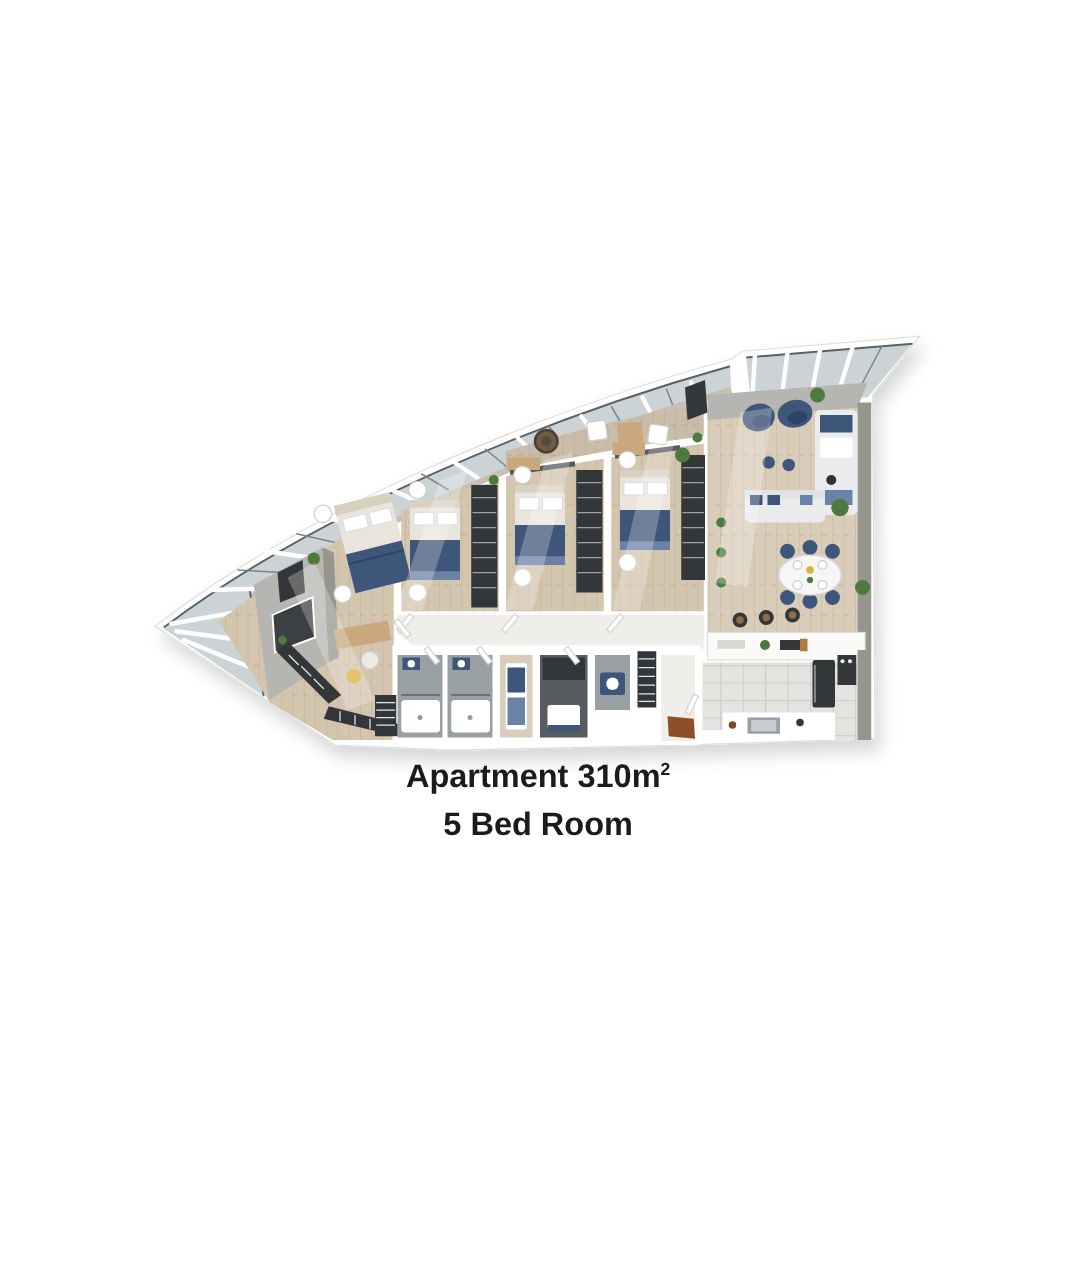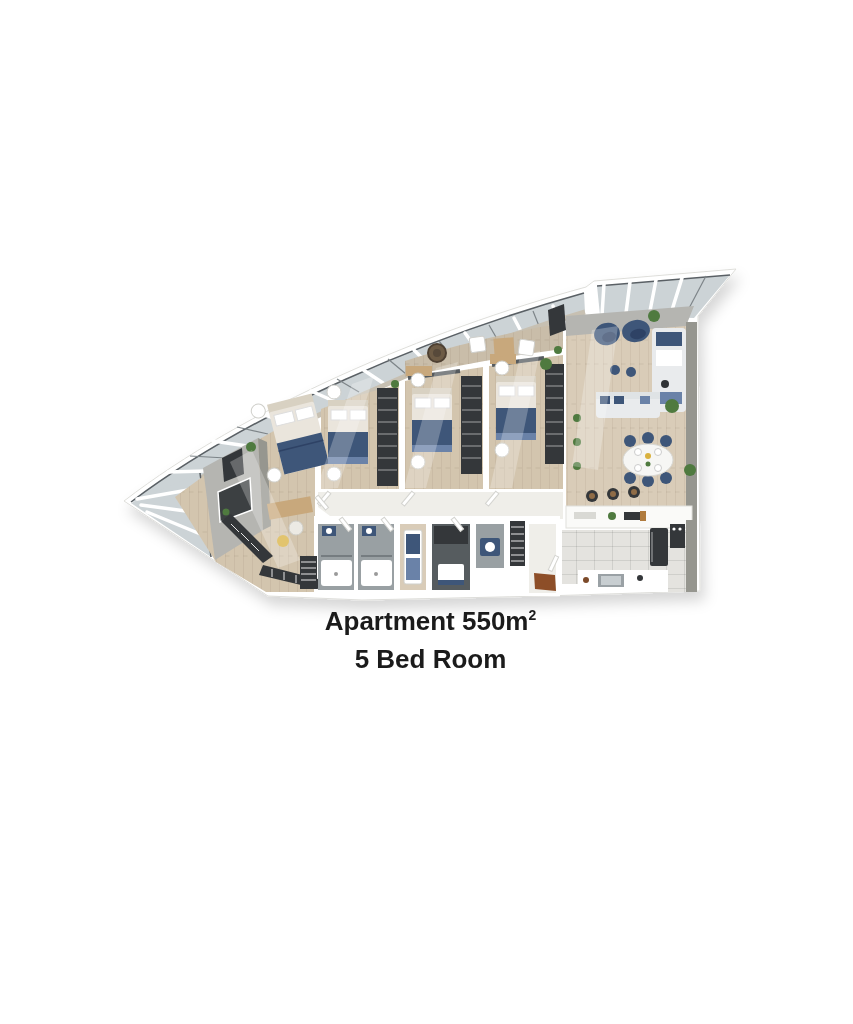--- a/index.html
+++ b/index.html
@@ -351,16 +351,16 @@
   <g>
     <polygon class="sun" points="352,384 374,376 338,488 316,490"></polygon>
     <polygon class="sun" points="436,368 458,362 426,488 404,488"></polygon>
     <polygon class="sun" points="520,356 540,351 512,488 490,488"></polygon>
     <polygon class="sun" points="592,330 618,326 598,470 572,466"></polygon>
     <polygon class="sun" points="230,462 252,450 300,560 278,568"></polygon>
   </g>
 </svg>
 
 <div class="caption">
-  <div class="title"><span>Apartment 550m</span><sup>2</sup></div>
+  <div class="title"><span>Apartment 310m</span><sup>2</sup></div>
   <div class="subtitle">5 Bed Room</div>
 </div>
 </div>
 
 </body></html>

